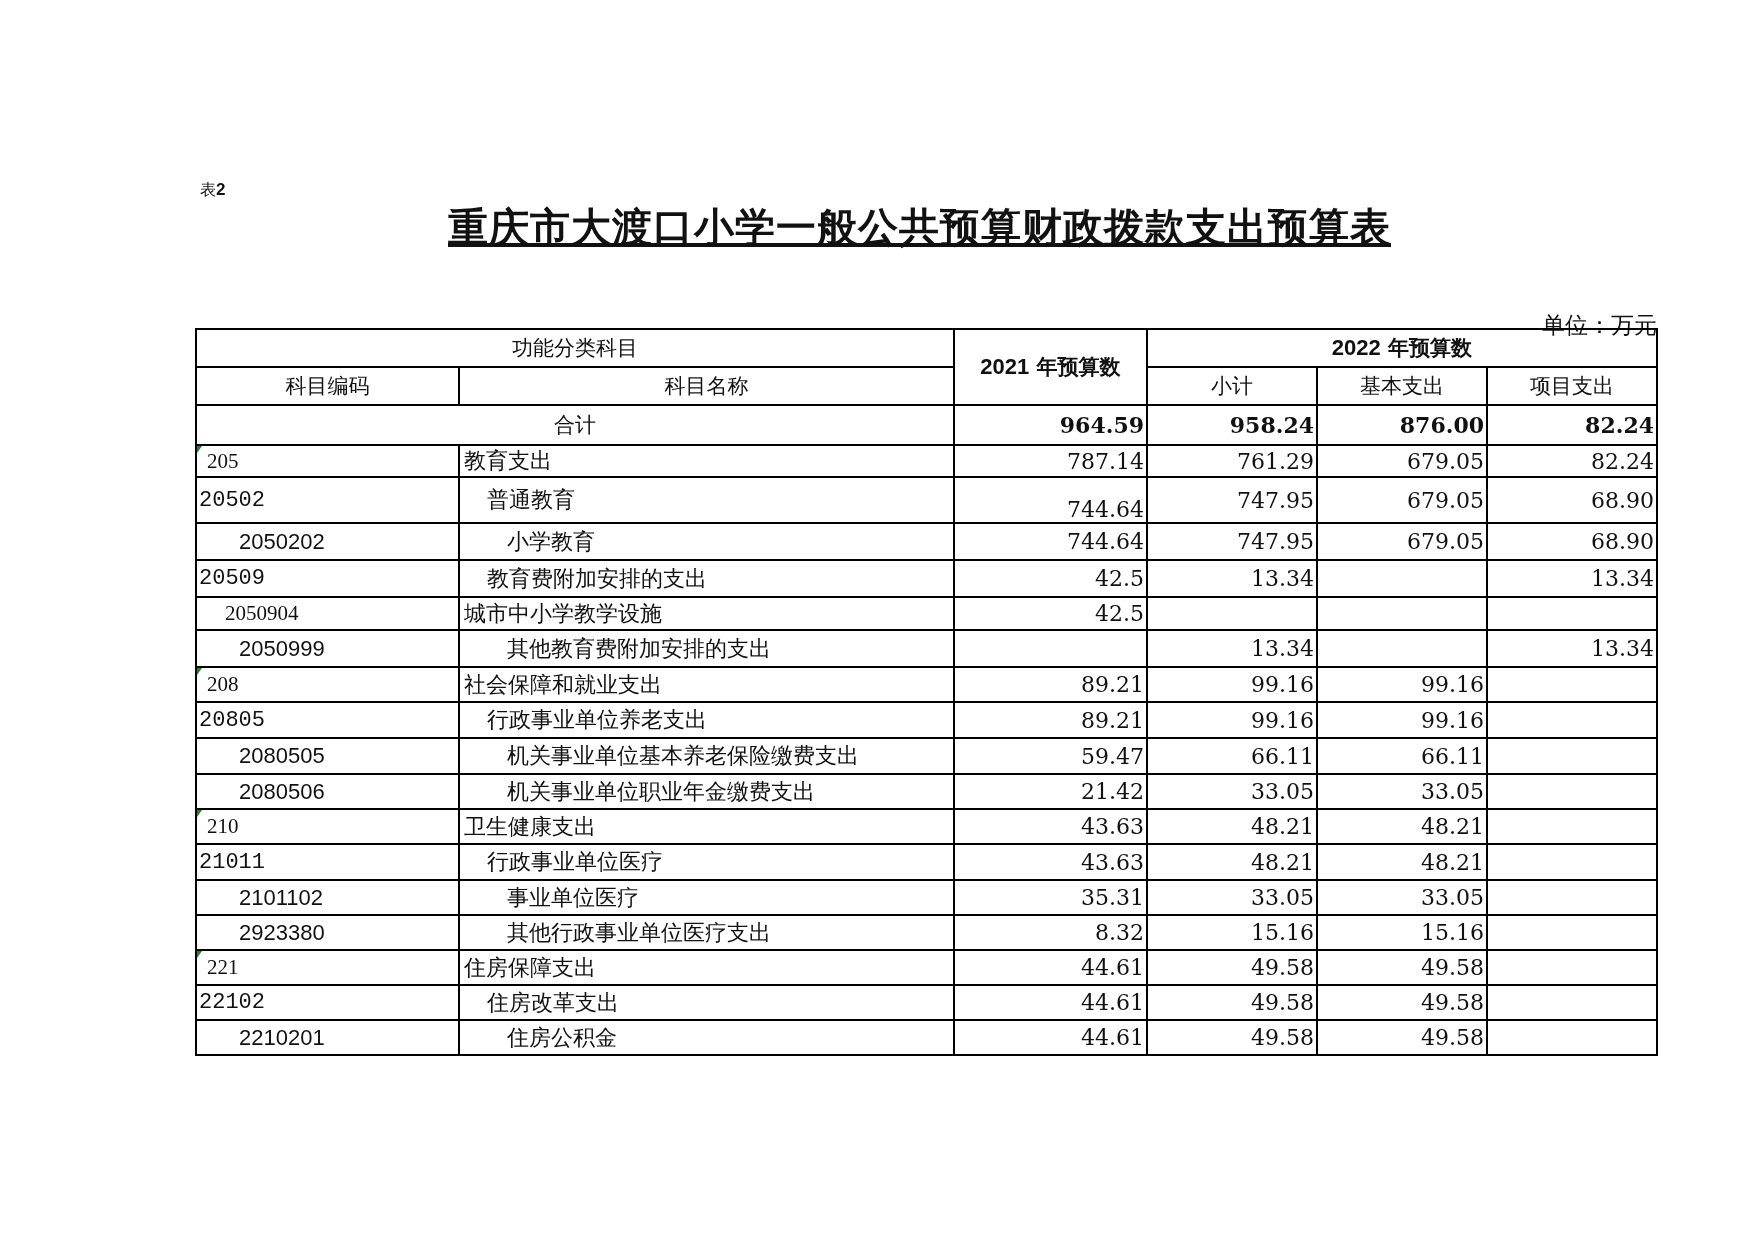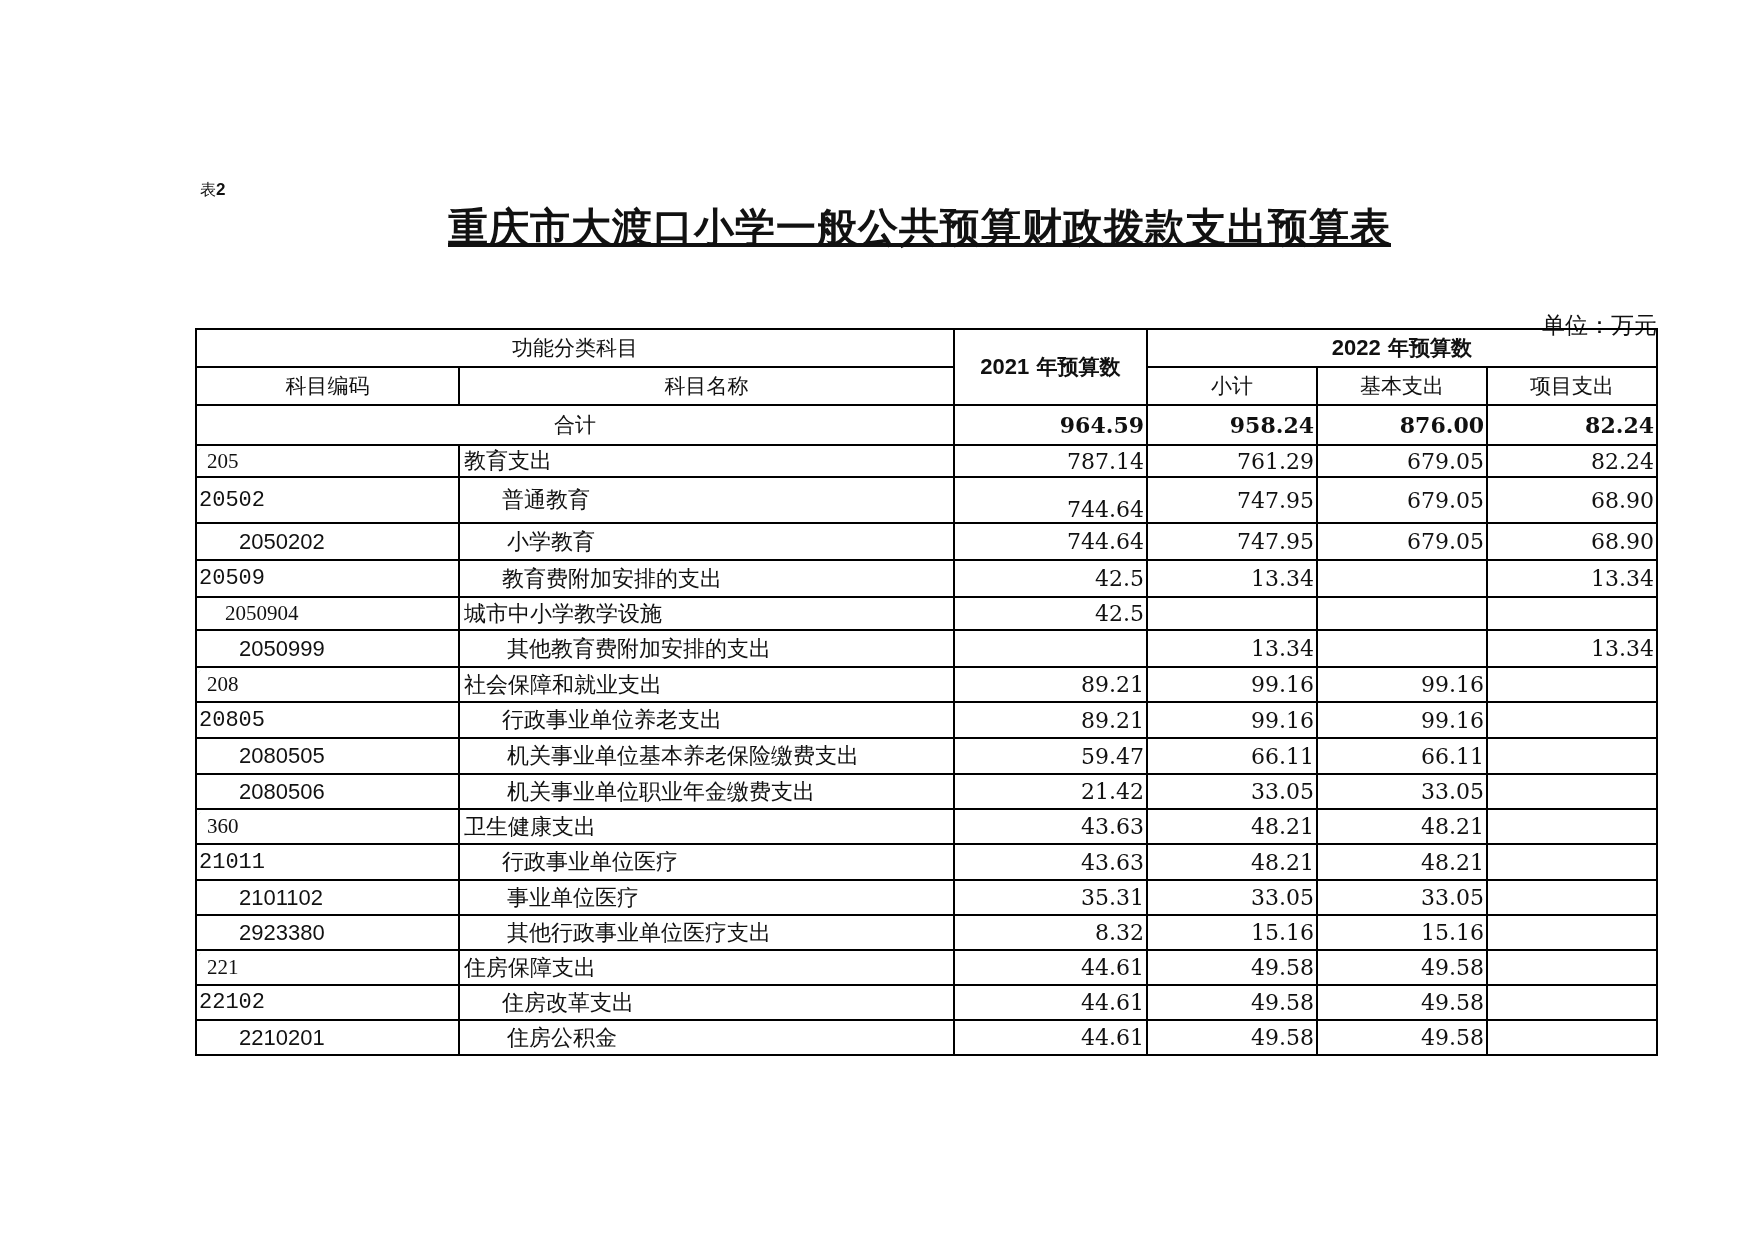--- a/index.html
+++ b/index.html
@@ -8,27 +8,27 @@
   .tag b{font-family:"Liberation Sans",sans-serif;font-weight:bold;font-size:17px;}
   .title{position:absolute;left:448px;top:200px;width:1000px;font-size:40px;font-weight:bold;font-family:"DejaVu Sans",sans-serif;letter-spacing:1px;white-space:nowrap;text-decoration:underline;}
   .unit{position:absolute;right:98px;top:310px;font-size:23px;}
   table{position:absolute;left:195px;top:328px;border-collapse:collapse;table-layout:fixed;}
   td,th{border:2px solid #000;padding:0 2px;box-sizing:border-box;overflow:hidden;white-space:nowrap;}
   th{font-family:"DejaVu Sans",sans-serif;font-weight:normal;font-size:21px;text-align:center;}
   th.bold{font-weight:bold;font-family:"Liberation Sans",sans-serif;font-size:22px;}
   th.bold .cn{font-family:"DejaVu Sans",sans-serif;font-weight:bold;font-size:21px;}
   td.num{text-align:right;font-size:22px;font-family:"DejaVu Serif",serif;letter-spacing:0px;}
   tr.total td.num{font-weight:bold;}
-  td.code{font-size:22px;border-radius:9px;}
+  td.code{font-size:22px;}
   td.code.l1{font-family:"Liberation Serif",serif;font-size:21px;padding-left:10px;position:relative;}
   td.code.l2{font-family:Liberation Mono, monospace;}
   td.code.l3{font-family:"Liberation Sans",sans-serif;padding-left:42px;}
   td.name{font-size:22px;}
   td.name.l1{padding-left:4px;}
-  td.name.l2{padding-left:42px;}
+  td.name.l2{padding-left:27px;}
   td.name.l3{padding-left:47px;}
   td.code.l1.mark::before{content:"";position:absolute;left:0;top:0;width:0;height:0;border-top:7px solid #2e7d32;border-right:5px solid transparent;}
   td.code.plain{font-family:"Liberation Serif",serif;font-size:21px;padding-left:28px;}
   td.name.plain{padding-left:4px;}
   .va-bot{vertical-align:bottom;}
 </style>
 </head>
 <body>
 
 <div class="tag"><span>表</span><b>2</b></div>
@@ -141,21 +141,21 @@
     </tr>
     <tr style="height:35px">
       <td class="code l3">2080506</td>
       <td class="name l3">机关事业单位职业年金缴费支出</td>
       <td class="num">21.42</td>
       <td class="num">33.05</td>
       <td class="num">33.05</td>
       <td class="num"></td>
     </tr>
     <tr style="height:35px">
-      <td class="code l1 mark">360</td>
+      <td class="code l1 mark">210</td>
       <td class="name l1">卫生健康支出</td>
       <td class="num">43.63</td>
       <td class="num">48.21</td>
       <td class="num">48.21</td>
       <td class="num"></td>
     </tr>
     <tr style="height:36px">
       <td class="code l2">21011</td>
       <td class="name l2">行政事业单位医疗</td>
       <td class="num">43.63</td>

